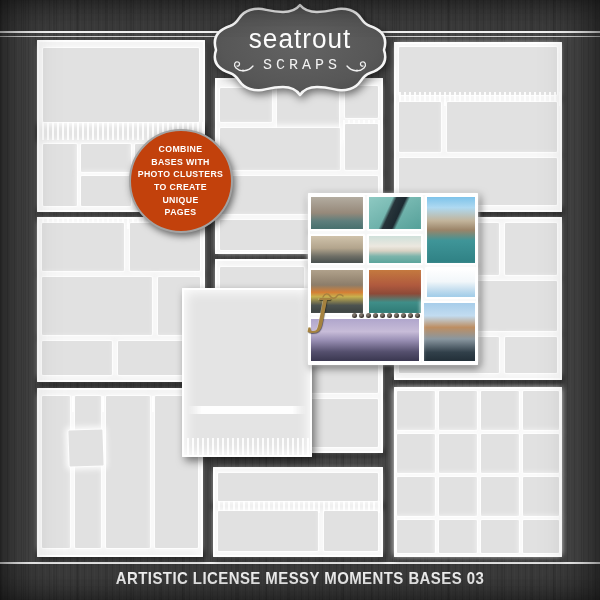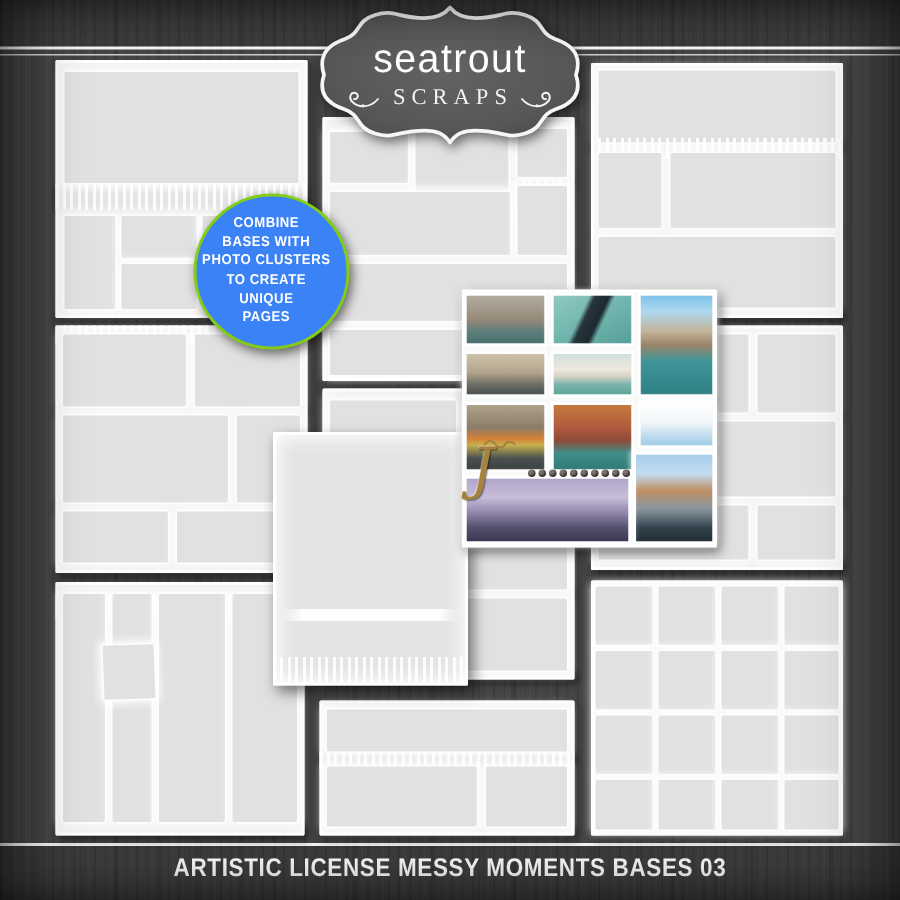--- a/index.html
+++ b/index.html
@@ -52,38 +52,38 @@
   .ph-i{left:114px;top:108px;width:55px;height:62px;}
   .ph-j{left:1px;top:124px;width:112px;height:46px;}
   .beads{position:absolute;left:44px;top:120px;display:flex;gap:2px;z-index:2;}
   .bead{width:5px;height:5px;border-radius:50%;
     background:radial-gradient(circle at 35% 30%, #7a7168 0 25%, #2c2824 75%);}
   .monogram{position:absolute;left:6px;top:100px;z-index:2;
     font-family:"DejaVu Serif",serif;font-style:italic;font-size:38px;line-height:1;
     color:#a5823f;text-shadow:0.6px 0.8px 1px rgba(0,0,0,.5), -0.5px -0.5px 0 rgba(255,240,200,.55);}
   .mono-scroll{position:absolute;left:14px;top:98px;z-index:2;}
   
-  .callout{position:absolute;z-index:5;border-radius:50%;background:#3b82f6;
-    border:2px solid #84cc16;box-sizing:border-box;
+  .callout{position:absolute;z-index:5;border-radius:50%;background:#c2410c;
+    border:2px solid #a3a3a3;box-sizing:border-box;
     box-shadow:2px 3px 7px rgba(0,0,0,.55);
-    display:flex;align-items:center;color:#fff;text-align:center;}
+    display:flex;align-items:center;justify-content:center;color:#fff;text-align:center;}
   .callout-left{left:129px;top:129px;width:104px;height:104px;}
   .callout-right{left:333px;top:337px;width:97px;height:97px;}
   .callout-inner{transform:scaleX(.92);font-weight:700;font-size:9.5px;
     line-height:1.32;letter-spacing:.4px;}
   .callout-right .callout-inner{font-size:9px;}
   
   .brand{position:absolute;left:207px;top:2px;width:186px;height:96px;z-index:6;}
   .brand svg.plaque{position:absolute;left:0;top:0;
     filter:drop-shadow(2px 3px 4px rgba(0,0,0,.55));}
   .brand-name{position:absolute;left:0;top:22px;width:186px;text-align:center;
     color:#fdfdfd;font-size:27px;font-weight:400;letter-spacing:1px;transform:scaleX(.97);}
   .brand-subrow{position:absolute;left:0;top:55px;width:186px;display:flex;
     align-items:center;justify-content:center;gap:5px;}
-  .brand-sub{color:#f2f2f2;font-family:Liberation Serif, serif;font-size:15px;
+  .brand-sub{color:#f2f2f2;font-family:Liberation Mono, monospace;font-size:15px;
     letter-spacing:4px;text-indent:4px;}
   .fl{display:block;}
   .fl-r{transform:scaleX(-1);}
   .vignette{position:absolute;inset:0;z-index:9;pointer-events:none;
     box-shadow:inset 26px 0 46px -18px rgba(0,0,0,.55), inset -26px 0 46px -18px rgba(0,0,0,.5),
                inset 0 16px 28px -14px rgba(0,0,0,.35), inset 0 -16px 28px -14px rgba(0,0,0,.35);}
 </style>
 </head>
 <body>
 

